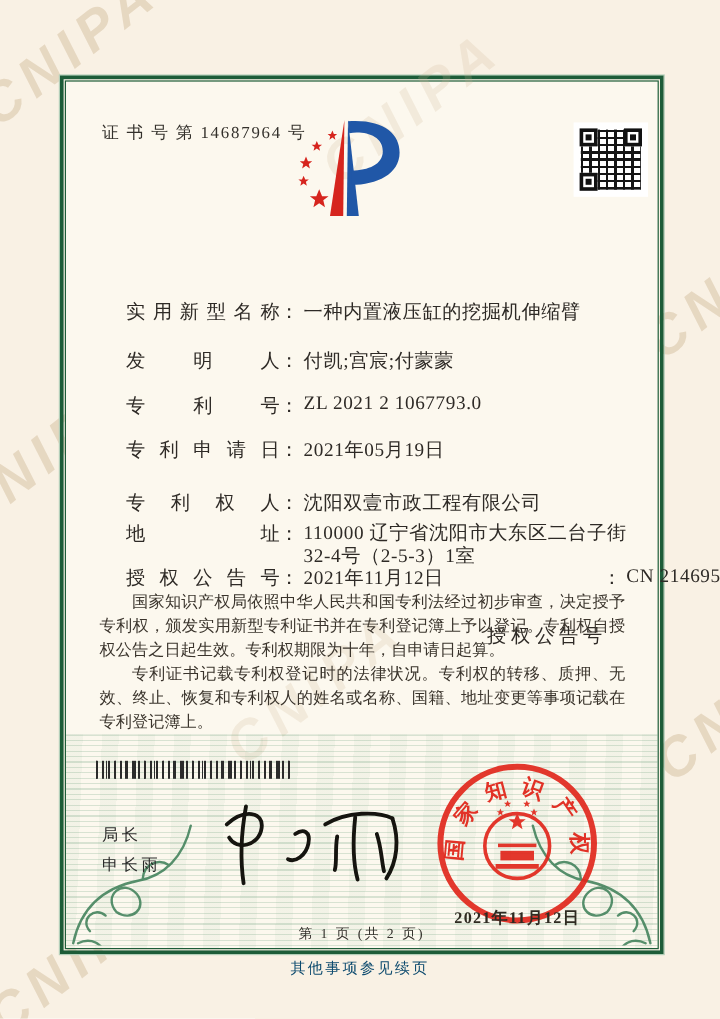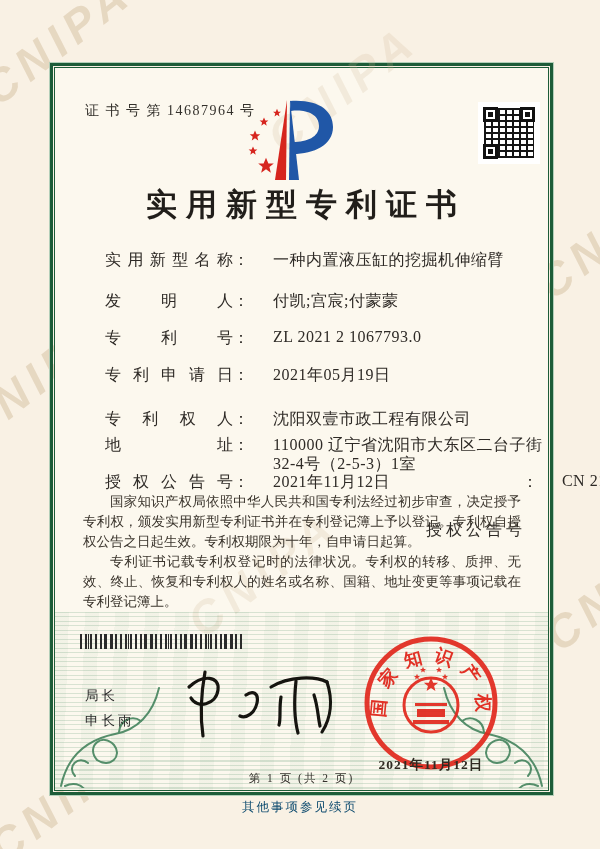--- a/index.html
+++ b/index.html
@@ -70,21 +70,21 @@
   }
   
   .frow{position:absolute;left:30px;font-size:16px;z-index:3;white-space:nowrap;color:#2e2a26;}
   .flabel{
     display:inline-block;width:128px;text-align:justify;text-align-last:justify;
     vertical-align:top;
     margin-left:20px;
   }
   .flabel2{display:inline-block;width:96px;text-align:justify;text-align-last:justify;vertical-align:top;margin-top:48px;}
   .colon{display:inline-block;vertical-align:top;}
-  .fval{display:inline-block;margin-left:24px;vertical-align:top;letter-spacing:.5px;}
+  .fval{display:inline-block;margin-left:4px;vertical-align:top;letter-spacing:.5px;}
   .fval.wrap{width:272px;white-space:normal;line-height:19px;}
   .pair2{display:inline-block;margin-left:36px;}
   
   .legal{
     position:absolute;left:28px;top:424px;width:438px;z-index:3;
     font-size:13.5px;line-height:20px;text-align:justify;color:#3a342c;
   }
   .legal p{margin:0;text-indent:2em;}
   
   .barcode{
@@ -176,21 +176,20 @@
           <use href="#st" transform="translate(25,68) scale(0.82)" fill="#d6251e"></use>
         </svg>
 
         <div class="qr">
           <div class="qr-pat"></div>
           <div class="f tl"></div>
             <div class="f tr"></div>
             <div class="f bl"></div>
         </div>
 
-        <div class="title">实用新型专利证书</div>
 
         <div class="frow" style="top:182px">
           <span class="flabel">实用新型名称</span><span class="colon">：</span><span class="fval">一种内置液压缸的挖掘机伸缩臂</span>
         </div>
         <div class="frow" style="top:223px">
           <span class="flabel">发明人</span><span class="colon">：</span><span class="fval">付凯;宫宸;付蒙蒙</span>
         </div>
         <div class="frow" style="top:260px">
           <span class="flabel">专利号</span><span class="colon">：</span><span class="fval">ZL 2021 2 1067793.0</span>
         </div>

